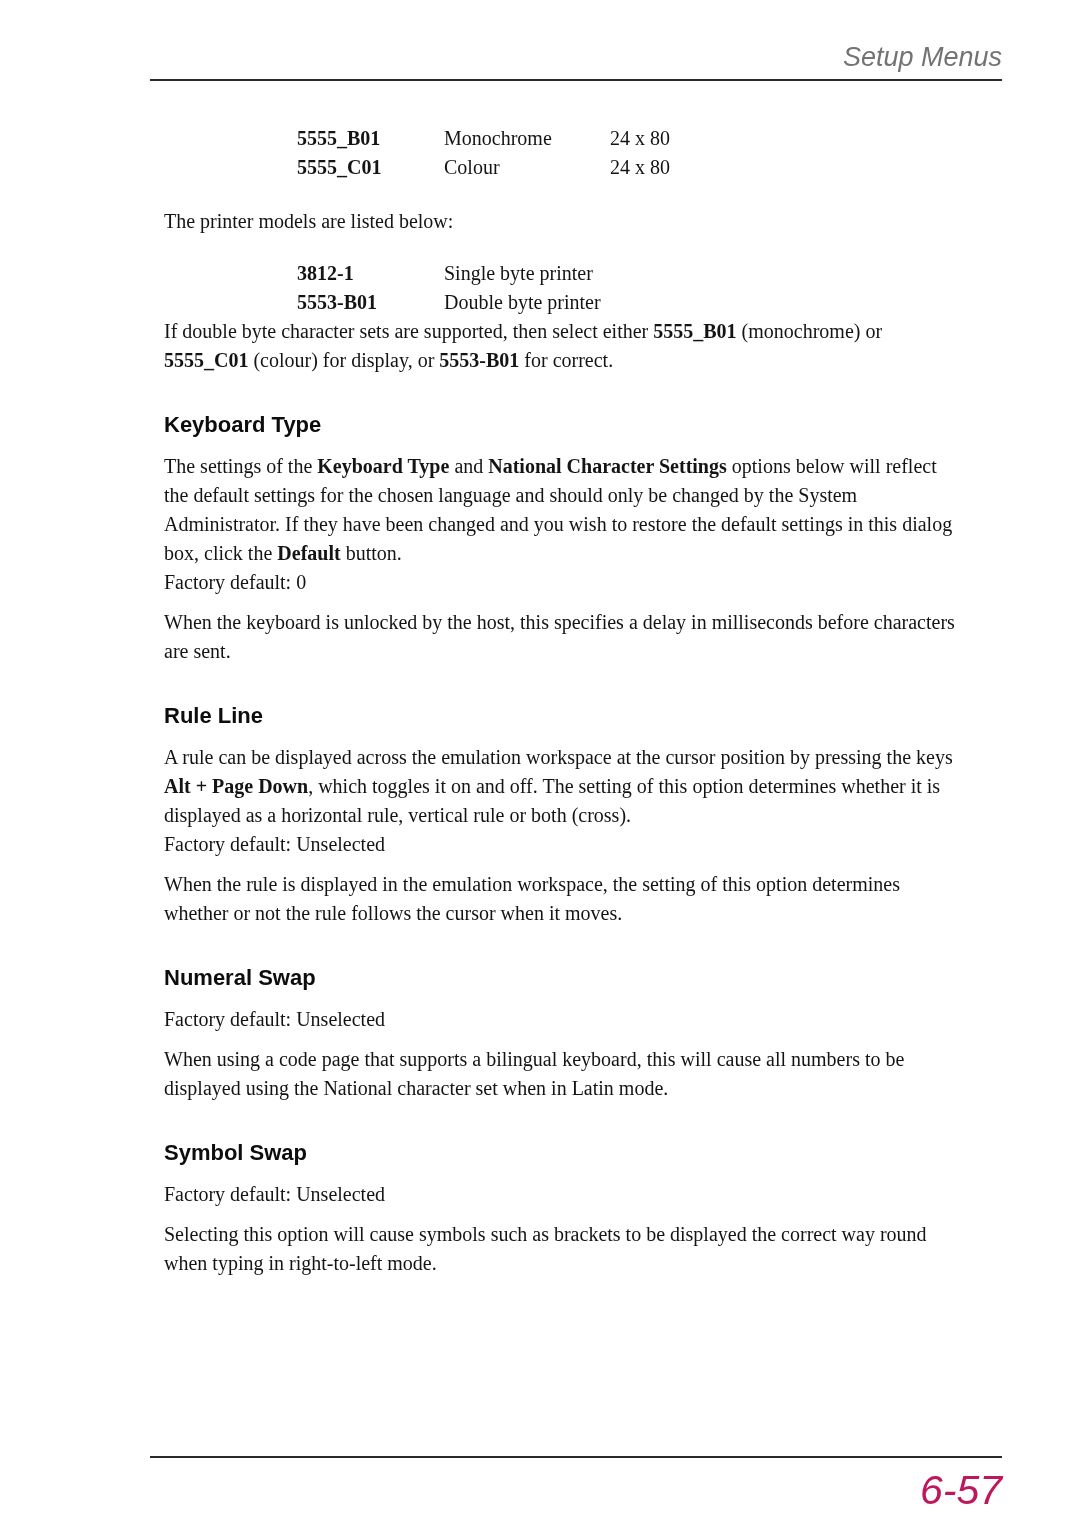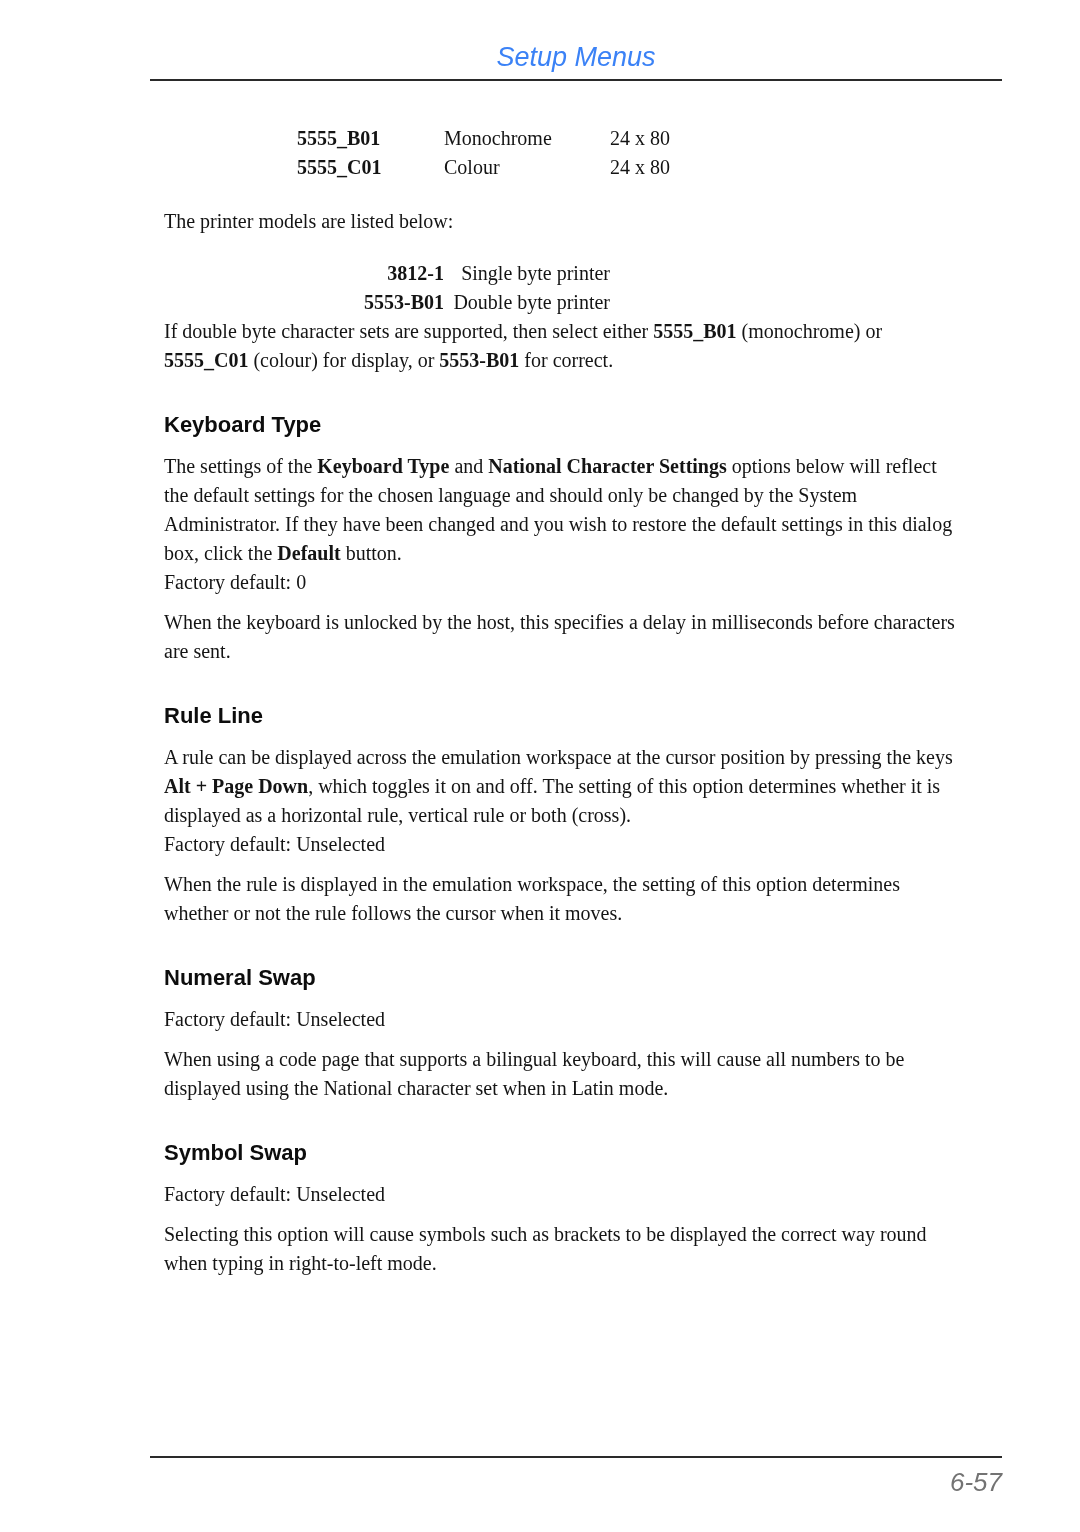--- a/index.html
+++ b/index.html
@@ -5,49 +5,49 @@
   html,body{margin:0;padding:0;}
   body{
     width:1080px;height:1532px;background:#ffffff;position:relative;
     font-family:"Liberation Serif", serif;color:#141414;overflow:hidden;
   }
   .page-header{
     position:absolute;top:0;left:150px;width:852px;
     padding-top:40px;border-bottom:2px solid #2a2a2a;
   }
   .header-title{
-    display:block;text-align:center;
+    display:block;text-align:right;
     font-family:"Liberation Sans", sans-serif;font-style:italic;
-    font-size:27px;line-height:34px;padding-bottom:5px;color:#3b82f6;
+    font-size:27px;line-height:34px;padding-bottom:5px;color:#737373;
   }
   .main{
     position:absolute;top:124px;left:164px;width:796px;
   }
   .mtable{margin-left:133px;}
-  .mtable.second{margin-top:23px;text-align:right;}
+  .mtable.second{margin-top:23px;}
   .trow{display:flex;line-height:29px;font-size:20px;}
   .tc.model{width:147px;font-weight:bold;}
   .tc.desc{width:166px;}
   .intro{margin:25px 0 0;line-height:29px;font-size:20px;}
   .select-p{margin-top:28px;}
   p.body{margin:0;line-height:29px;font-size:20px;}
   p.body .b{font-weight:bold;}
   .sec-h{
     font-family:"Liberation Sans", sans-serif;font-weight:bold;
     font-size:22px;line-height:26px;margin:37px 0 14px;color:#0d0d0d;
   }
   .fd{margin:0 0 11px;line-height:29px;font-size:20px;}
   .page-footer{
     position:absolute;top:1456px;left:150px;width:852px;
     border-top:2px solid #2a2a2a;
   }
   .page-num{
     display:block;text-align:right;margin-top:9px;
     font-family:"Liberation Sans", sans-serif;font-style:italic;
-    font-size:26px;color:#737373;
+    font-size:41px;color:#be185d;
   }
 </style>
 </head>
 <body>
 
 <header class="page-header">
   <span class="header-title">Setup Menus</span>
 </header>
 
 <div class="main">

